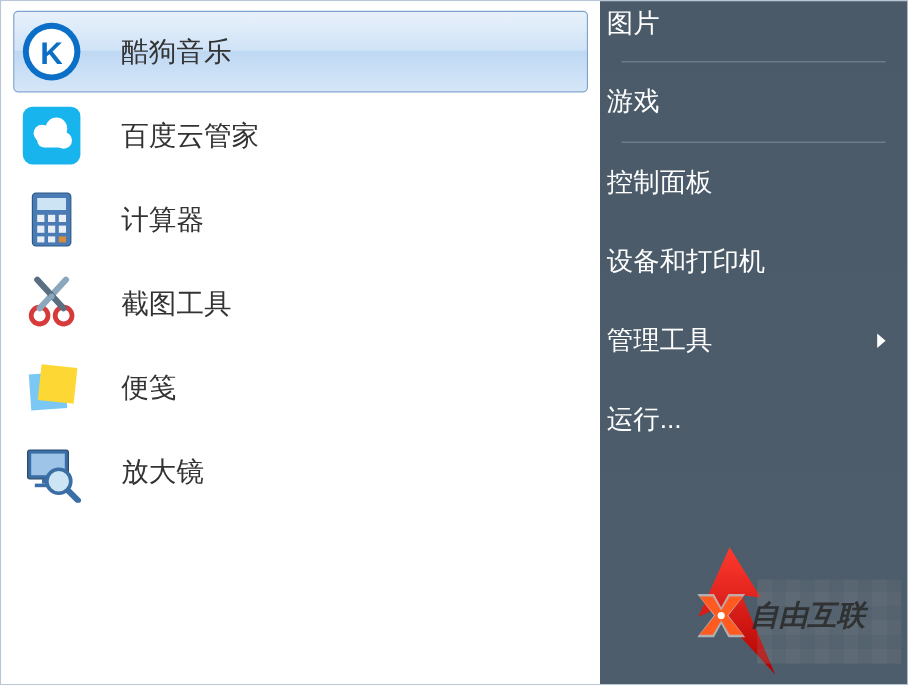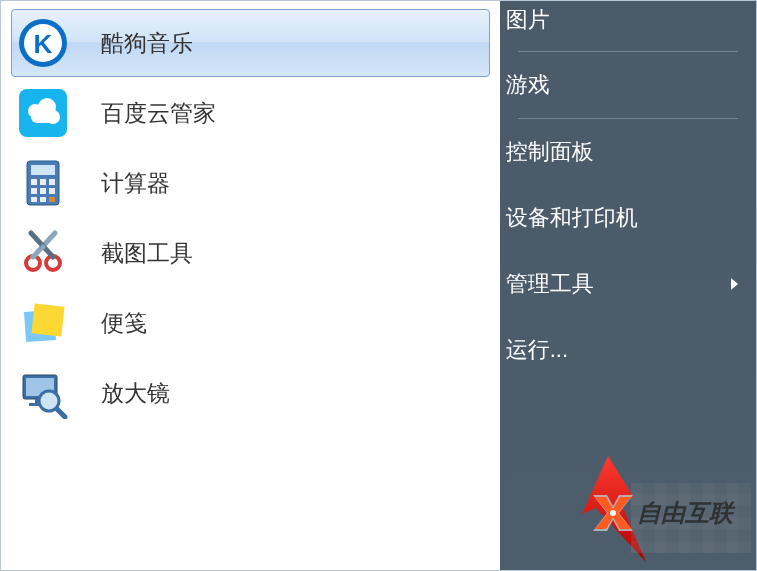--- a/index.html
+++ b/index.html
@@ -95,21 +95,21 @@
 
     
     .annotation-arrow {
       position: absolute;
       left: 560px;
       top: 450px;
       pointer-events: none;
     }
     .watermark {
       position: absolute;
-      right: 24px;
+      right: 36px;
       bottom: 36px;
       display: flex;
       align-items: center;
       pointer-events: none;
     }
     .watermark-x {
       width: 44px;
       height: 44px;
       position: relative;
     }

